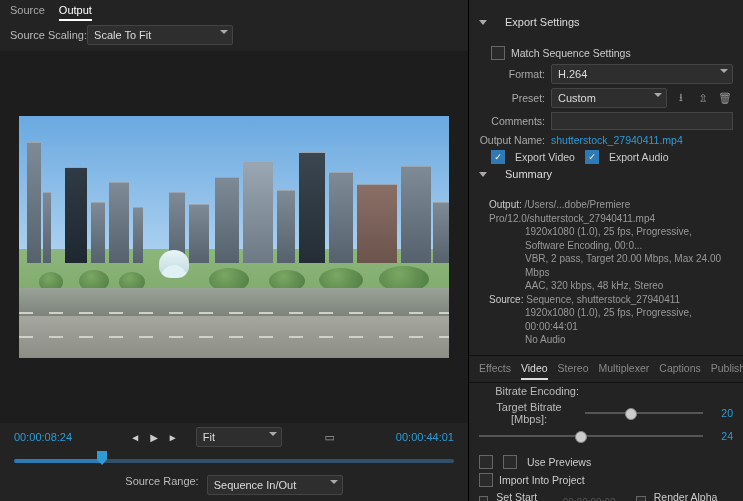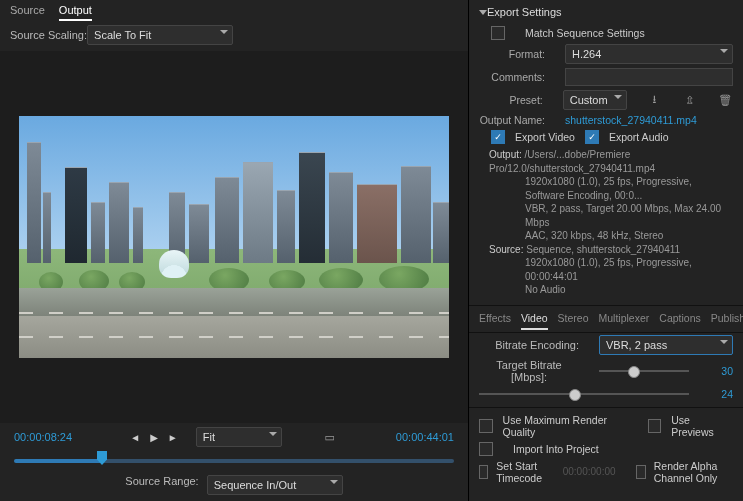--- a/index.html
+++ b/index.html
@@ -17,25 +17,25 @@
   .preview-wrap{flex:1;display:flex;align-items:center;justify-content:center;background:#1d1d1d;margin-top:2px}
   .preview{width:430px;height:242px;position:relative;overflow:hidden}
   .transport{display:flex;align-items:center;justify-content:space-between;padding:4px 14px;color:#2e9bd6;font-size:11px}
   .transport .controls{display:flex;align-items:center;gap:10px;color:#ccc}
   .ticon{color:#ccc;font-size:10px;cursor:pointer}
   .timeline{position:relative;height:18px;margin:0 14px 4px 14px}
   .track{position:absolute;left:0;right:0;top:8px;height:4px;background:linear-gradient(to right,#2e7ab5 0,#2e7ab5 20%,#33506b 20%,#33506b 100%);border-radius:2px}
   .playhead{position:absolute;left:20%;top:0;width:10px;height:14px;background:#2e9bd6;clip-path:polygon(0 0,100% 0,100% 60%,50% 100%,0 60%);transform:translateX(-5px)}
   .sr-row{display:flex;align-items:flex-start;justify-content:center;gap:8px;padding:2px 0 6px 0}
   
-  .section-h{display:flex;align-items:center;gap:0;padding:6px 10px;font-size:11px;color:#ddd}
+  .section-h{display:flex;align-items:center;gap:18px;padding:16px 10px;font-size:11px;color:#ddd}
   .disclosure{width:0;height:0;border-left:4px solid transparent;border-right:4px solid transparent;border-top:5px solid #aaa;display:inline-block}
   .check{width:12px;height:12px;border:1px solid #666;background:#2a2a2a;display:inline-flex;align-items:center;justify-content:center;font-size:9px;color:#fff;cursor:pointer}
   .check.on{background:#2e7ab5;border-color:#2e7ab5}
-  .formrow{display:flex;align-items:center;gap:20px;padding:2px 10px;font-size:10.5px}
+  .formrow{display:flex;align-items:center;gap:6px;padding:2px 10px;font-size:10.5px}
   .formrow .flab{width:66px;text-align:right;color:#aaa}
   .wide{flex:1}
   .link{color:#2e9bd6;cursor:pointer}
   .iconbtn{width:16px;height:16px;display:inline-flex;align-items:center;justify-content:center;color:#999;cursor:pointer;font-size:11px}
   .summary{font-size:10px;color:#999;padding:2px 10px 6px 20px;line-height:1.35}
   .summary .shead{color:#ccc}
   .subtabs{display:flex;gap:10px;padding:6px 10px 2px 10px;border-top:1px solid #111;border-bottom:1px solid #111;margin-top:2px;font-size:10.5px}
   .subtab{color:#888;padding-bottom:4px;cursor:pointer}
   .subtab.active{color:#ddd;border-bottom:2px solid #ddd}
   .slider{position:relative;flex:1;height:14px}
@@ -141,44 +141,48 @@
       <span>Match Sequence Settings</span>
     </div>
     <div class="formrow">
       <span class="flab">Format:</span>
       <div class="select wide">
         <span>H.264</span>
         <span class="chev"></span>
       </div>
     </div>
     <div class="formrow">
-      <span class="flab">Comments:</span>
-      <input class="textin wide" value="" style="">
-    </div>
-    <div class="formrow">
       <span class="flab">Preset:</span>
       <div class="select wide">
         <span>Custom</span>
         <span class="chev"></span>
       </div>
       <span class="iconbtn">⭳</span>
       <span class="iconbtn">⇫</span>
       <span class="iconbtn">🗑</span>
+    </div>
+    <div class="formrow">
+      <span class="flab">Comments:</span>
+      <input class="textin wide" value="" style="">
     </div>
     <div class="formrow">
       <span class="flab">Output Name:</span>
       <span class="link">shutterstock_27940411.mp4</span>
     </div>
     <div class="formrow" style="padding-left:22px;gap:10px">
       <span class="check on">✓</span>
       <span>Export Video</span>
       <span class="check on">✓</span>
       <span>Export Audio</span>
     </div>
 
+    <div class="section-h" style="padding-top:2px">
+      <span class="disclosure"></span>
+      <span>Summary</span>
+    </div>
     <div class="summary">
       <span class="shead">Output:</span>
       <span>/Users/...dobe/Premiere Pro/12.0/shutterstock_27940411.mp4</span><br>
       <span style="margin-left:36px;display:inline-block">1920x1080 (1.0), 25 fps, Progressive, Software Encoding, 00:0...</span><br>
       <span style="margin-left:36px;display:inline-block">VBR, 2 pass, Target 20.00 Mbps, Max 24.00 Mbps</span><br>
       <span style="margin-left:36px;display:inline-block">AAC, 320 kbps, 48 kHz, Stereo</span><br>
       <span class="shead">Source:</span>
       <span>Sequence, shutterstock_27940411</span><br>
       <span style="margin-left:36px;display:inline-block">1920x1080 (1.0), 25 fps, Progressive, 00:00:44:01</span><br>
       <span style="margin-left:36px;display:inline-block">No Audio</span>
@@ -188,46 +192,41 @@
       <span class="subtab">Effects</span>
       <span class="subtab active">Video</span>
       <span class="subtab">Stereo</span>
       <span class="subtab">Multiplexer</span>
       <span class="subtab">Captions</span>
       <span class="subtab">Publish</span>
     </div>
 
     <div class="formrow">
       <span class="lbl" style="width:100px;text-align:right">Bitrate Encoding:</span>
-      <div class="select wide" style="border-color:#2e7ab5">
-        <span>VBR, 2 pass</span>
-        <span class="chev"></span>
-      </div>
     </div>
     <div class="formrow">
       <span class="lbl" style="width:100px;text-align:center">Target Bitrate [Mbps]:</span>
       <div class="slider">
         <div class="srail"></div>
           <div class="sknob" style="left:38%"></div>
       </div>
-      <span class="val">30</span>
+      <span class="val">20</span>
     </div>
     <div class="formrow">
       <div class="slider">
         <div class="srail"></div>
           <div class="sknob" style="left:45%"></div>
       </div>
       <span class="val">24</span>
     </div>
 
     <div class="divider"></div>
 
     <div class="formrow" style="gap:10px">
       <span class="check"></span>
-      <span>Use Maximum Render Quality</span>
       <span class="check"></span>
       <span>Use Previews</span>
     </div>
     <div class="formrow">
       <span class="check"></span>
       <span>Import Into Project</span>
     </div>
     <div class="formrow" style="gap:8px">
       <span class="check"></span>
       <span>Set Start Timecode</span>

